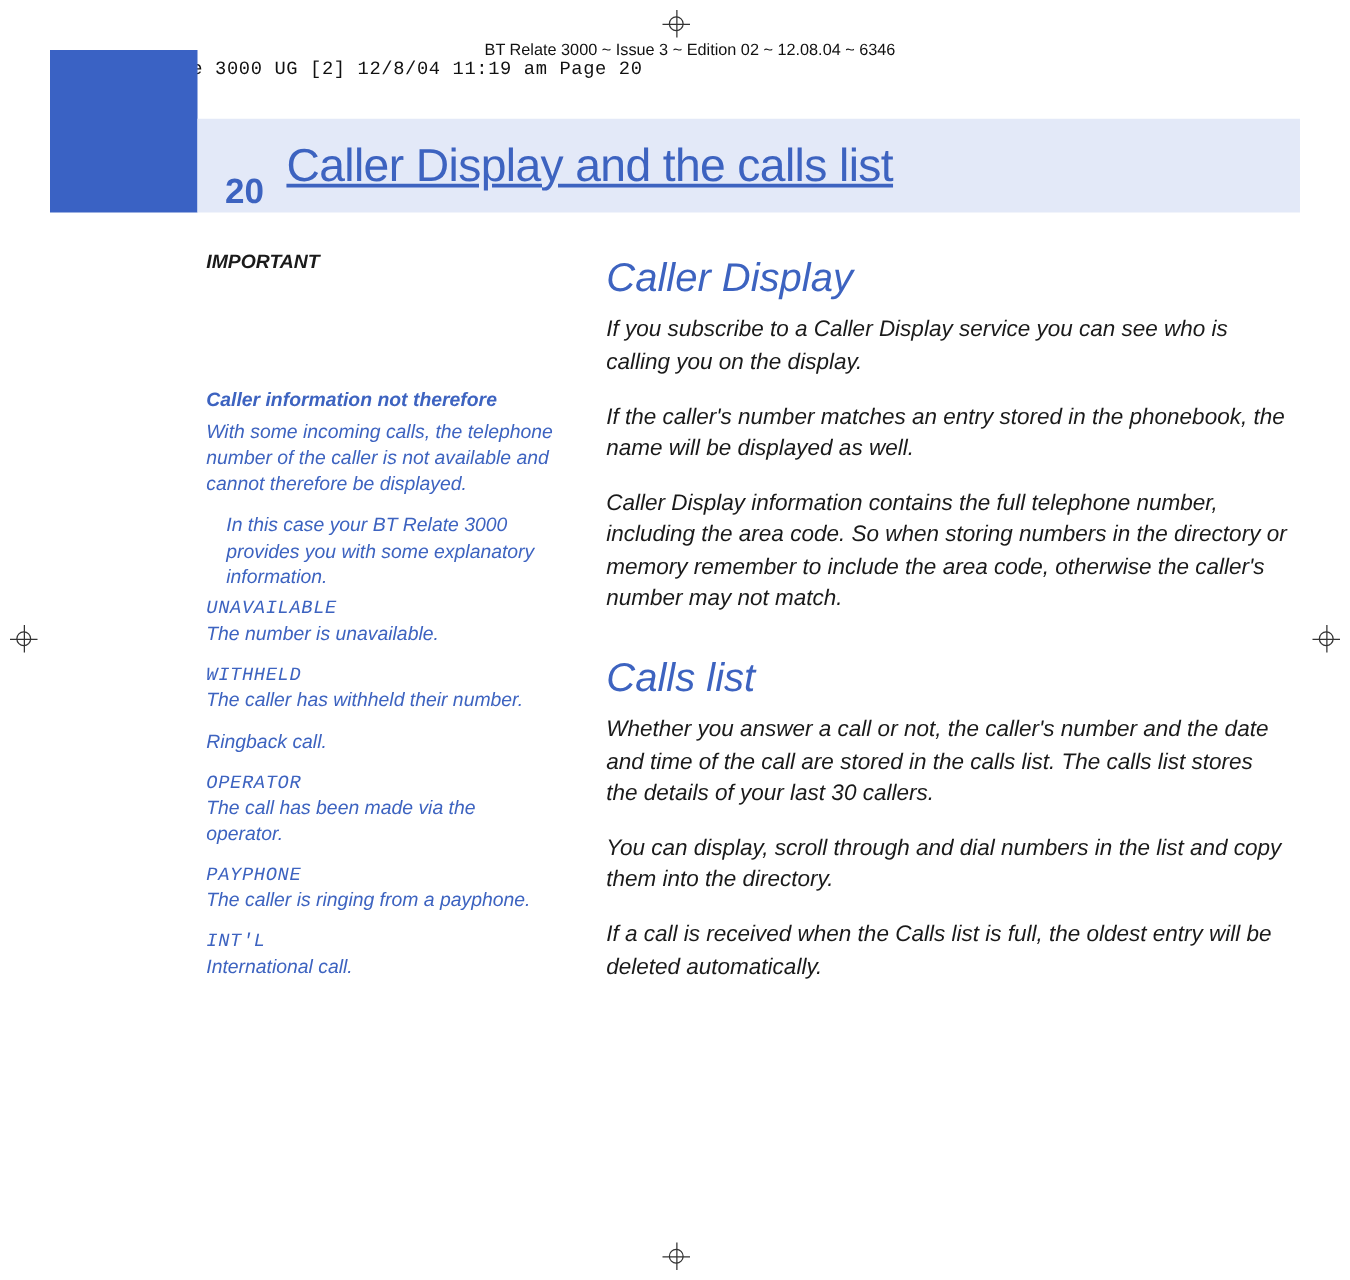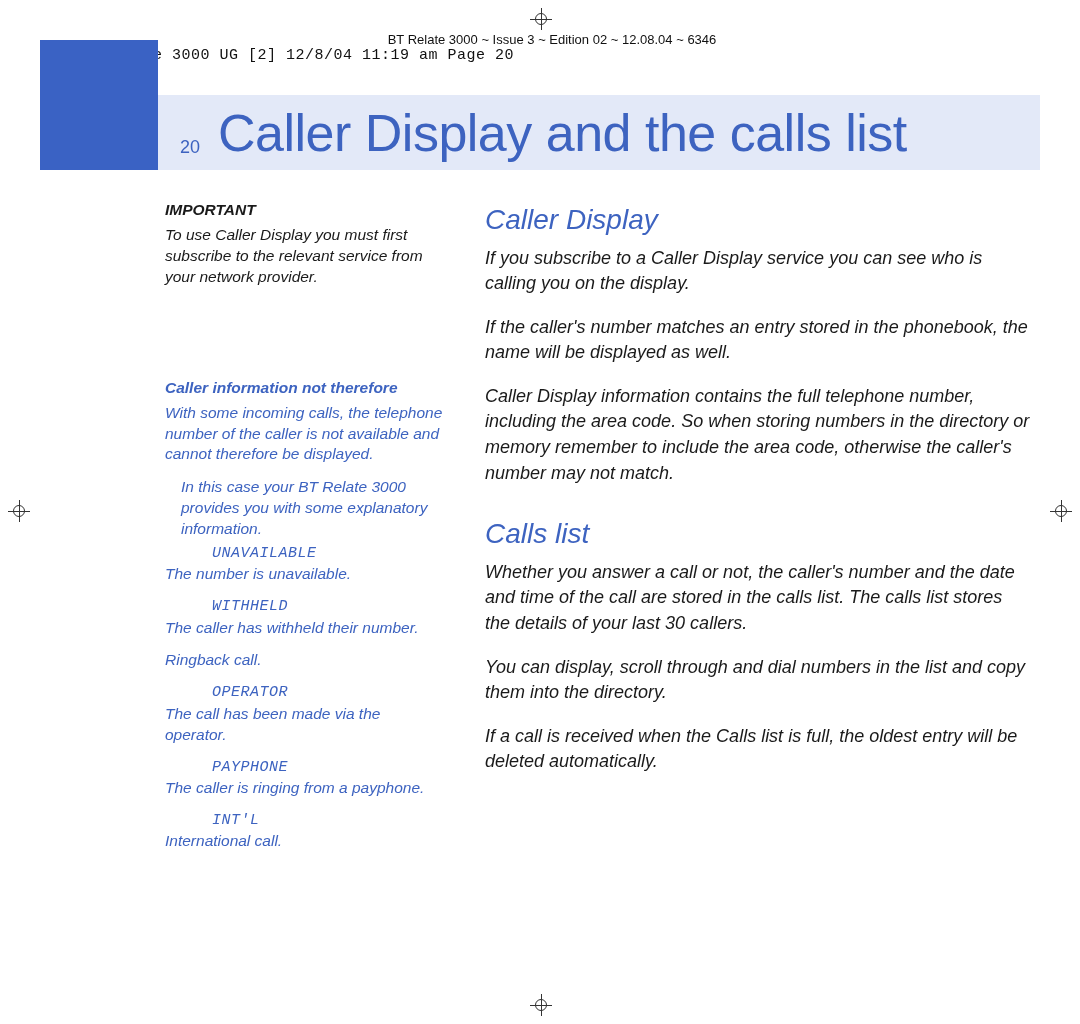--- a/index.html
+++ b/index.html
@@ -78,33 +78,34 @@
   .header-band {
     position: absolute;
     left: 158px; right: 40px; top: 95px;
     height: 75px;
     background: #e3e9f8;
     display: flex;
     align-items: center;
     padding-left: 22px;
   }
   .page-num {
-    font-size: 18px;
+    font-size: 28px;
     color: var(--blue-text);
-    font-weight: 400;
+    font-weight: 700;
     margin-right: 18px;
     align-self: flex-end;
-    padding-bottom: 12px;
+    padding-bottom: 1px;
   }
   .chapter-title {
-    font-size: 52px;
+    font-size: 37px;
     color: var(--blue-text);
     font-weight: 400;
     letter-spacing: -0.5px;
     white-space: nowrap;
+    text-decoration: underline;
   }
 
   
   .columns {
     position: absolute;
     left: 165px; top: 200px; right: 50px; bottom: 30px;
     display: flex;
     gap: 40px;
     font-style: italic;
   }
@@ -117,33 +118,32 @@
   .sidebar p { margin: 0 0 4px 0; }
   .sidebar .blk { margin-bottom: 18px; }
   .sidebar .important-h { font-weight: 700; }
   .sidebar .blue-blk { color: var(--blue-text); }
   .sidebar .sub-h { font-weight: 700; }
   .sidebar .code-label {
     font-family: var(--mono);
     font-size: 15px;
     letter-spacing: 0.5px;
     display: block;
-    margin-left: 47px;
   }
   .status-item { margin-bottom: 12px; }
 
   .main {
     flex: 1;
     font-size: 18px;
     line-height: 1.42;
   }
   .main h2 {
     color: var(--blue-text);
     font-weight: 400;
-    font-size: 28px;
+    font-size: 32px;
     margin: 0 0 6px 0;
   }
   .main p { margin: 0 0 18px 0; }
   .main .section-gap { margin-top: 28px; }
 </style>
 </head>
 <body>
 
 <div class="slug">6346 Relate 3000 UG [2]  12/8/04  11:19 am  Page 20</div>
 <div class="footer-note">BT Relate 3000 ~ Issue 3 ~ Edition 02 ~ 12.08.04 ~ 6346</div>
@@ -166,21 +166,20 @@
 <div class="header-band">
   <span class="page-num">20</span>
   <span class="chapter-title">Caller Display and the calls list</span>
 </div>
 
 <div class="columns">
 
   <aside class="sidebar">
     <div class="blk">
       <p class="important-h">IMPORTANT</p>
-      <p>To use Caller Display you must first subscribe to the relevant service from your network provider.</p>
     </div>
 
     <div class="blk blue-blk" style="margin-top:90px;">
       <p class="sub-h">Caller information not therefore</p>
       <p>With some incoming calls, the telephone number of the caller is not available and cannot therefore be displayed.</p>
       <p style="margin-top:12px;margin-left:16px;">In this case your BT Relate 3000 provides you with some explanatory information.</p>
 
       <div id="status-list">
           <div class="status-item"><span class="code-label">UNAVAILABLE</span><span>The number is unavailable.</span></div>
           <div class="status-item"><span class="code-label">WITHHELD</span><span>The caller has withheld their number.</span></div>

